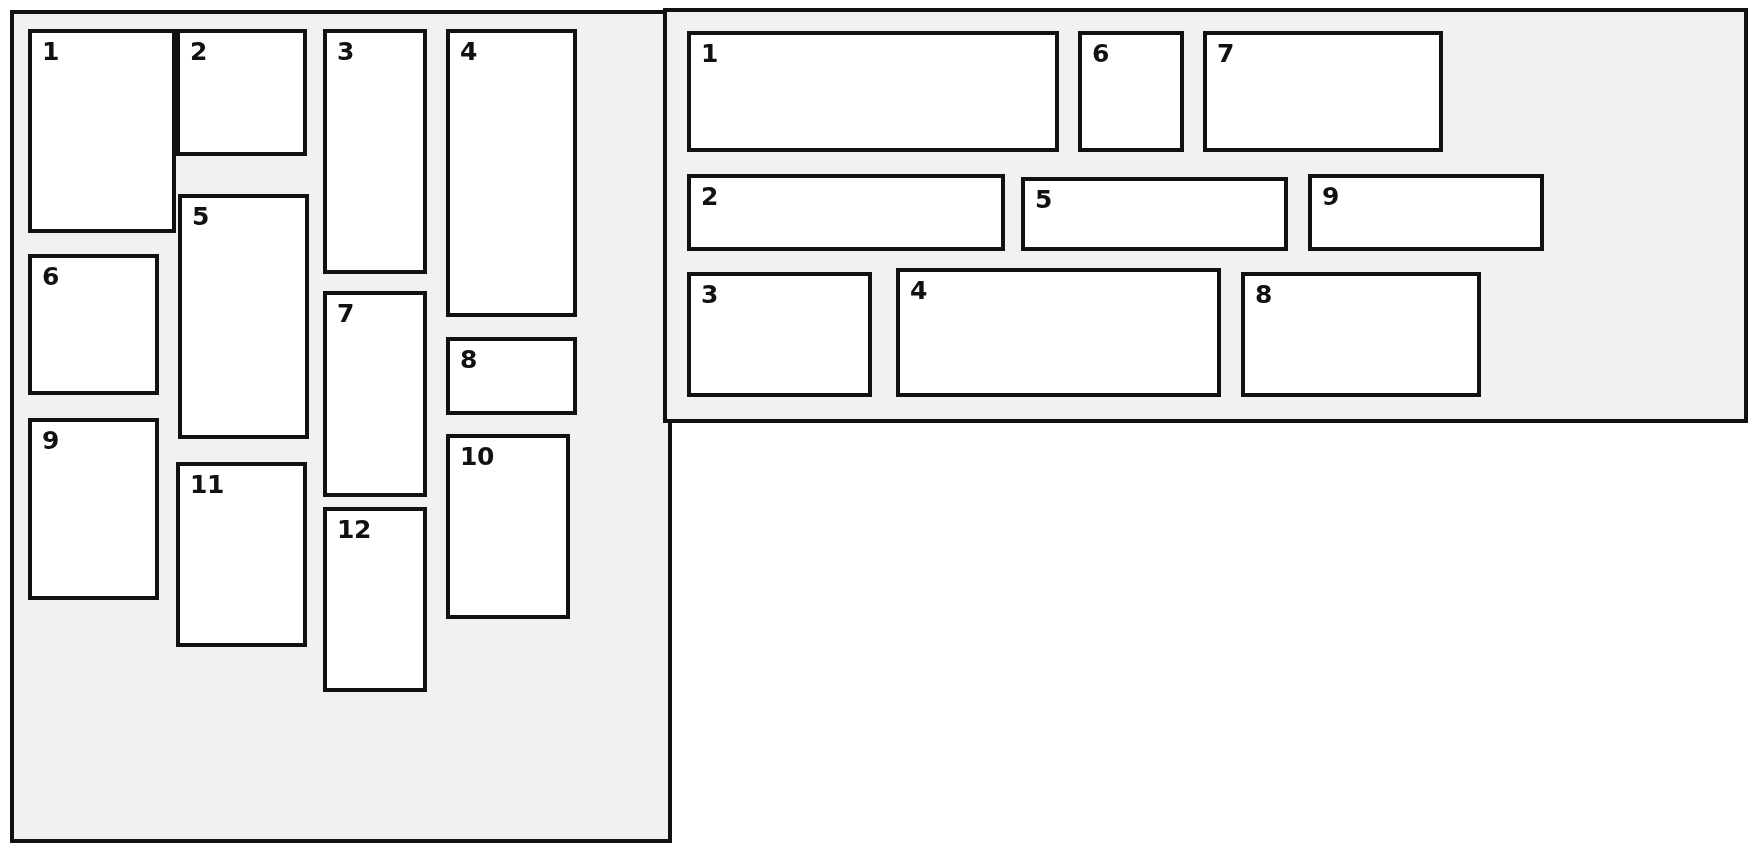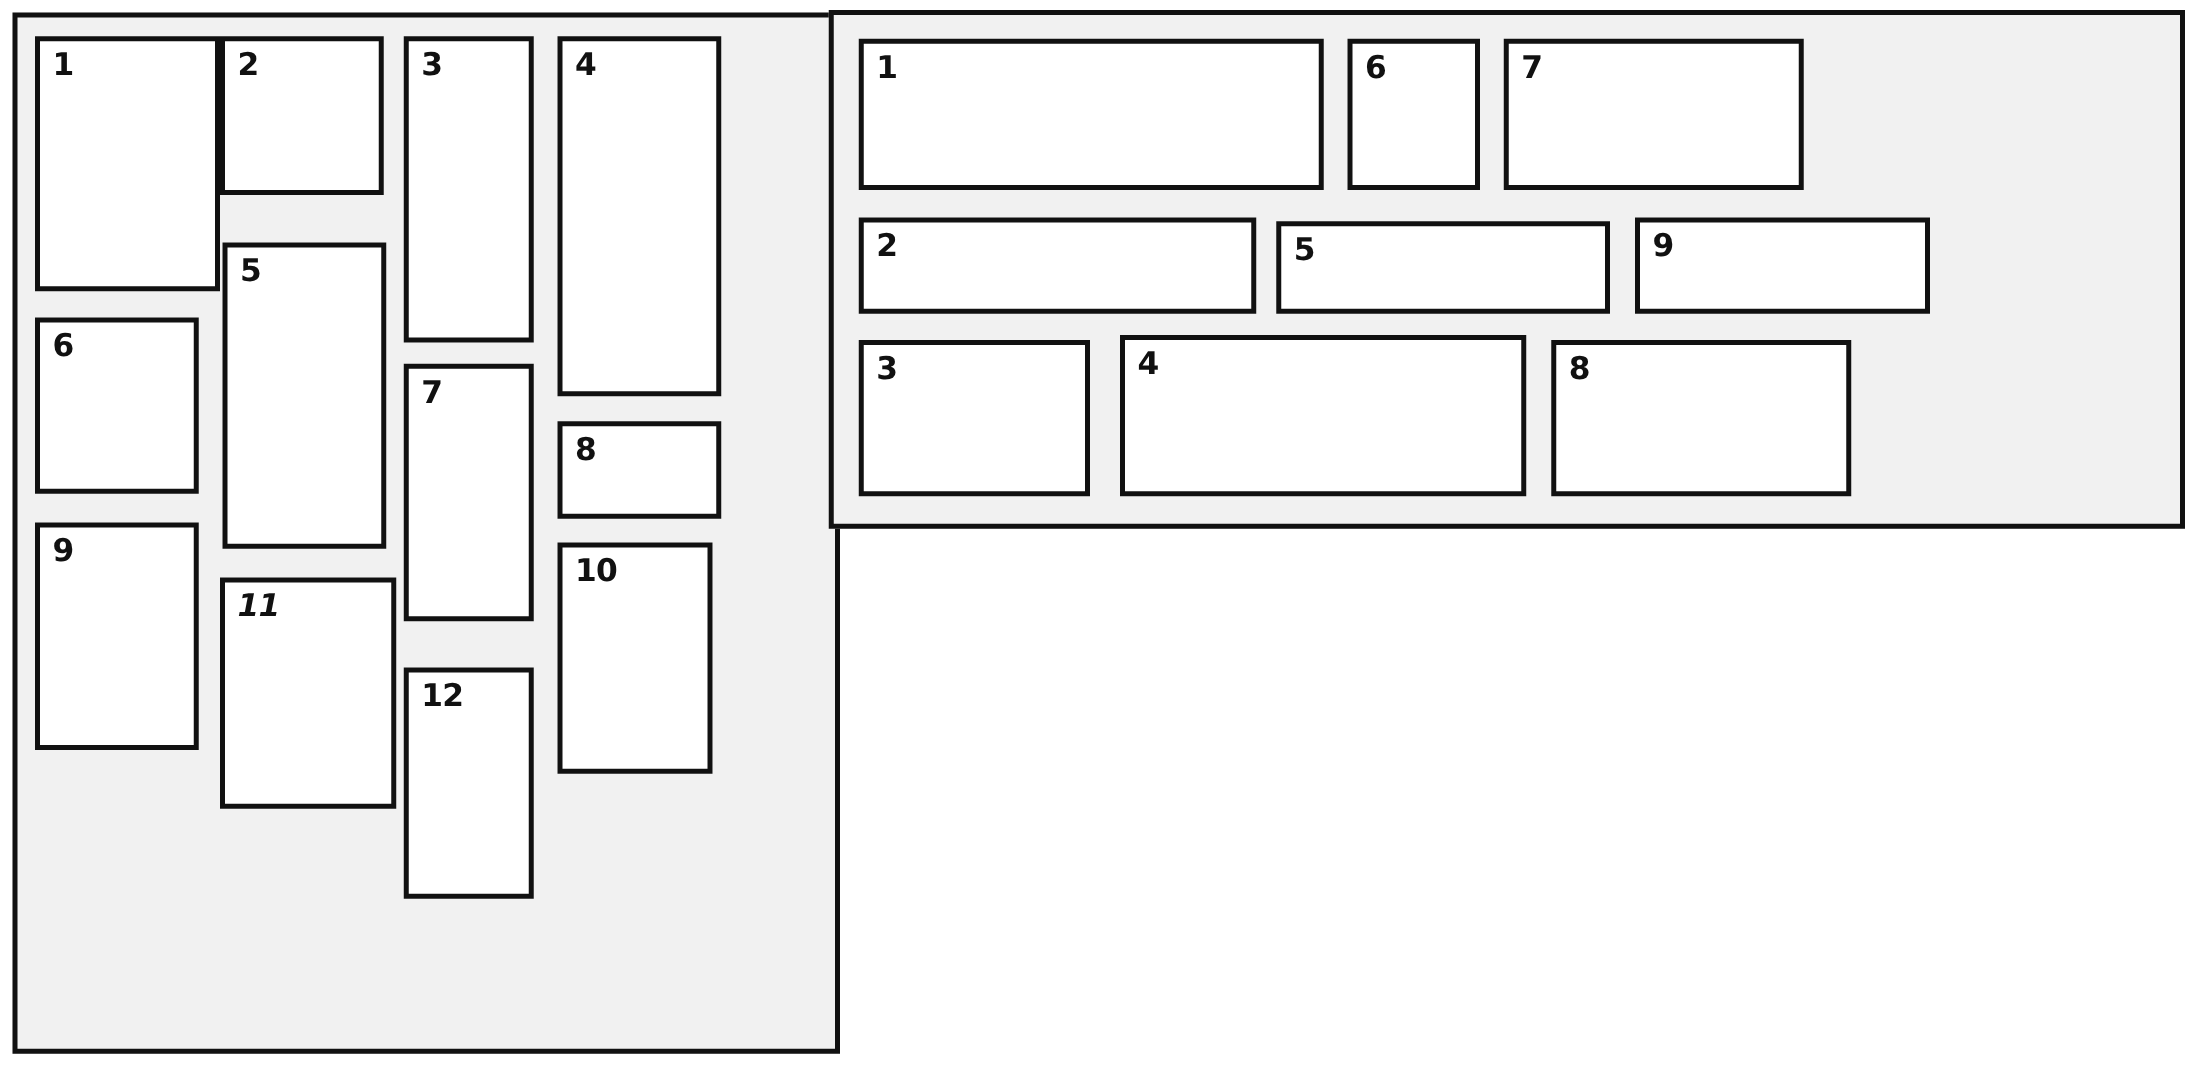--- a/index.html
+++ b/index.html
@@ -69,24 +69,24 @@
       </div>
       <div class="cell" style="left: 309px; top: 277px; width: 104px; height: 206px; background: rgb(255, 255, 255); border-color: rgb(17, 17, 17); border-width: 4px;">
         <span class="cell-label">7</span>
       </div>
       <div class="cell" style="left: 432px; top: 323px; width: 131px; height: 78px; background: rgb(255, 255, 255); border-color: rgb(17, 17, 17); border-width: 4px;">
         <span class="cell-label">8</span>
       </div>
       <div class="cell" style="left: 14px; top: 404px; width: 131px; height: 182px; background: rgb(255, 255, 255); border-color: rgb(17, 17, 17); border-width: 4px;">
         <span class="cell-label">9</span>
       </div>
-      <div class="cell" style="left: 162px; top: 448px; width: 141px; height: 185px; background: rgb(255, 255, 255); border-color: rgb(17, 17, 17); border-width: 4px; font-style: italic;">
+      <div class="cell" style="left: 162px; top: 448px; width: 131px; height: 185px; background: rgb(255, 255, 255); border-color: rgb(17, 17, 17); border-width: 4px;">
         <span class="cell-label">11</span>
       </div>
-      <div class="cell" style="left: 309px; top: 520px; width: 104px; height: 185px; background: rgb(255, 255, 255); border-color: rgb(17, 17, 17); border-width: 4px;">
+      <div class="cell" style="left: 309px; top: 493px; width: 104px; height: 185px; background: rgb(255, 255, 255); border-color: rgb(17, 17, 17); border-width: 4px;">
         <span class="cell-label">12</span>
       </div>
       <div class="cell" style="left: 432px; top: 420px; width: 124px; height: 185px; background: rgb(255, 255, 255); border-color: rgb(17, 17, 17); border-width: 4px;">
         <span class="cell-label">10</span>
       </div>
     </div>
     <div class="panel" style="left: 663px; top: 8px; width: 1085px; height: 415px; background: rgb(241, 241, 241); border-color: rgb(17, 17, 17); border-width: 4px;">
       <div class="cell" style="left: 20px; top: 19px; width: 372px; height: 121px; background: rgb(255, 255, 255); border-color: rgb(17, 17, 17); border-width: 4px;">
         <span class="cell-label">1</span>
       </div>

